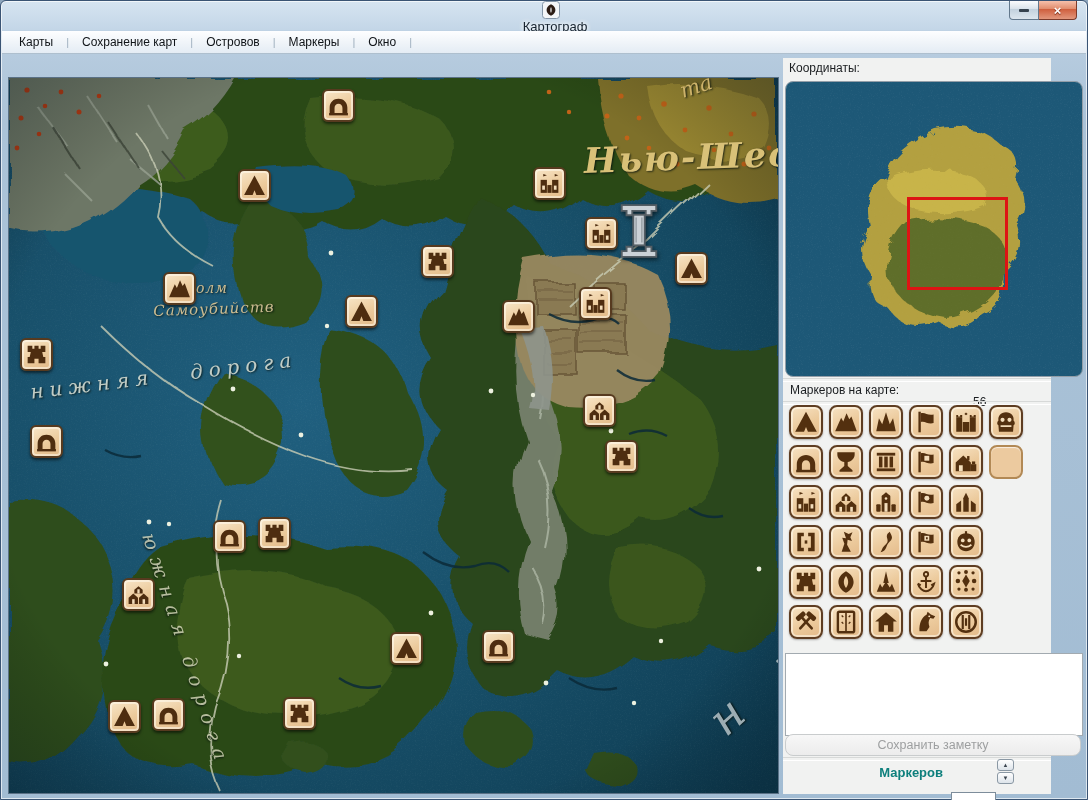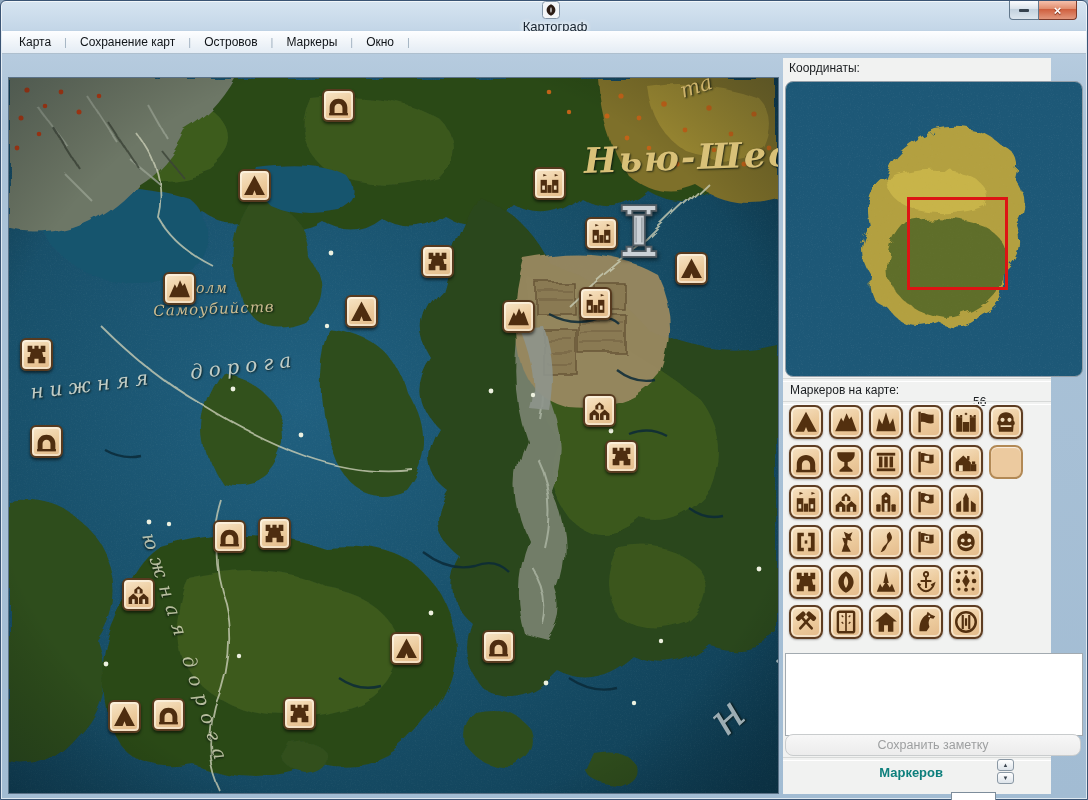--- a/index.html
+++ b/index.html
@@ -80,21 +80,21 @@
       <div class="wbtn min">
           <span class="dash"></span>
         </div>
       <div class="wbtn close">
           <span class="xglyph">×</span>
         </div>
     </div>
   </div>
 
   <div class="menubar" id="menubar">
-      <span class="menuitem">Карта</span>
+      <span class="menuitem">Карты</span>
       <span class="menusep">|</span>
       <span class="menuitem">Сохранение карт</span>
       <span class="menusep">|</span>
       <span class="menuitem">Островов</span>
       <span class="menusep">|</span>
       <span class="menuitem">Маркеры</span>
       <span class="menusep">|</span>
       <span class="menuitem">Окно</span>
       <span class="menusep">|</span>
     </div>

